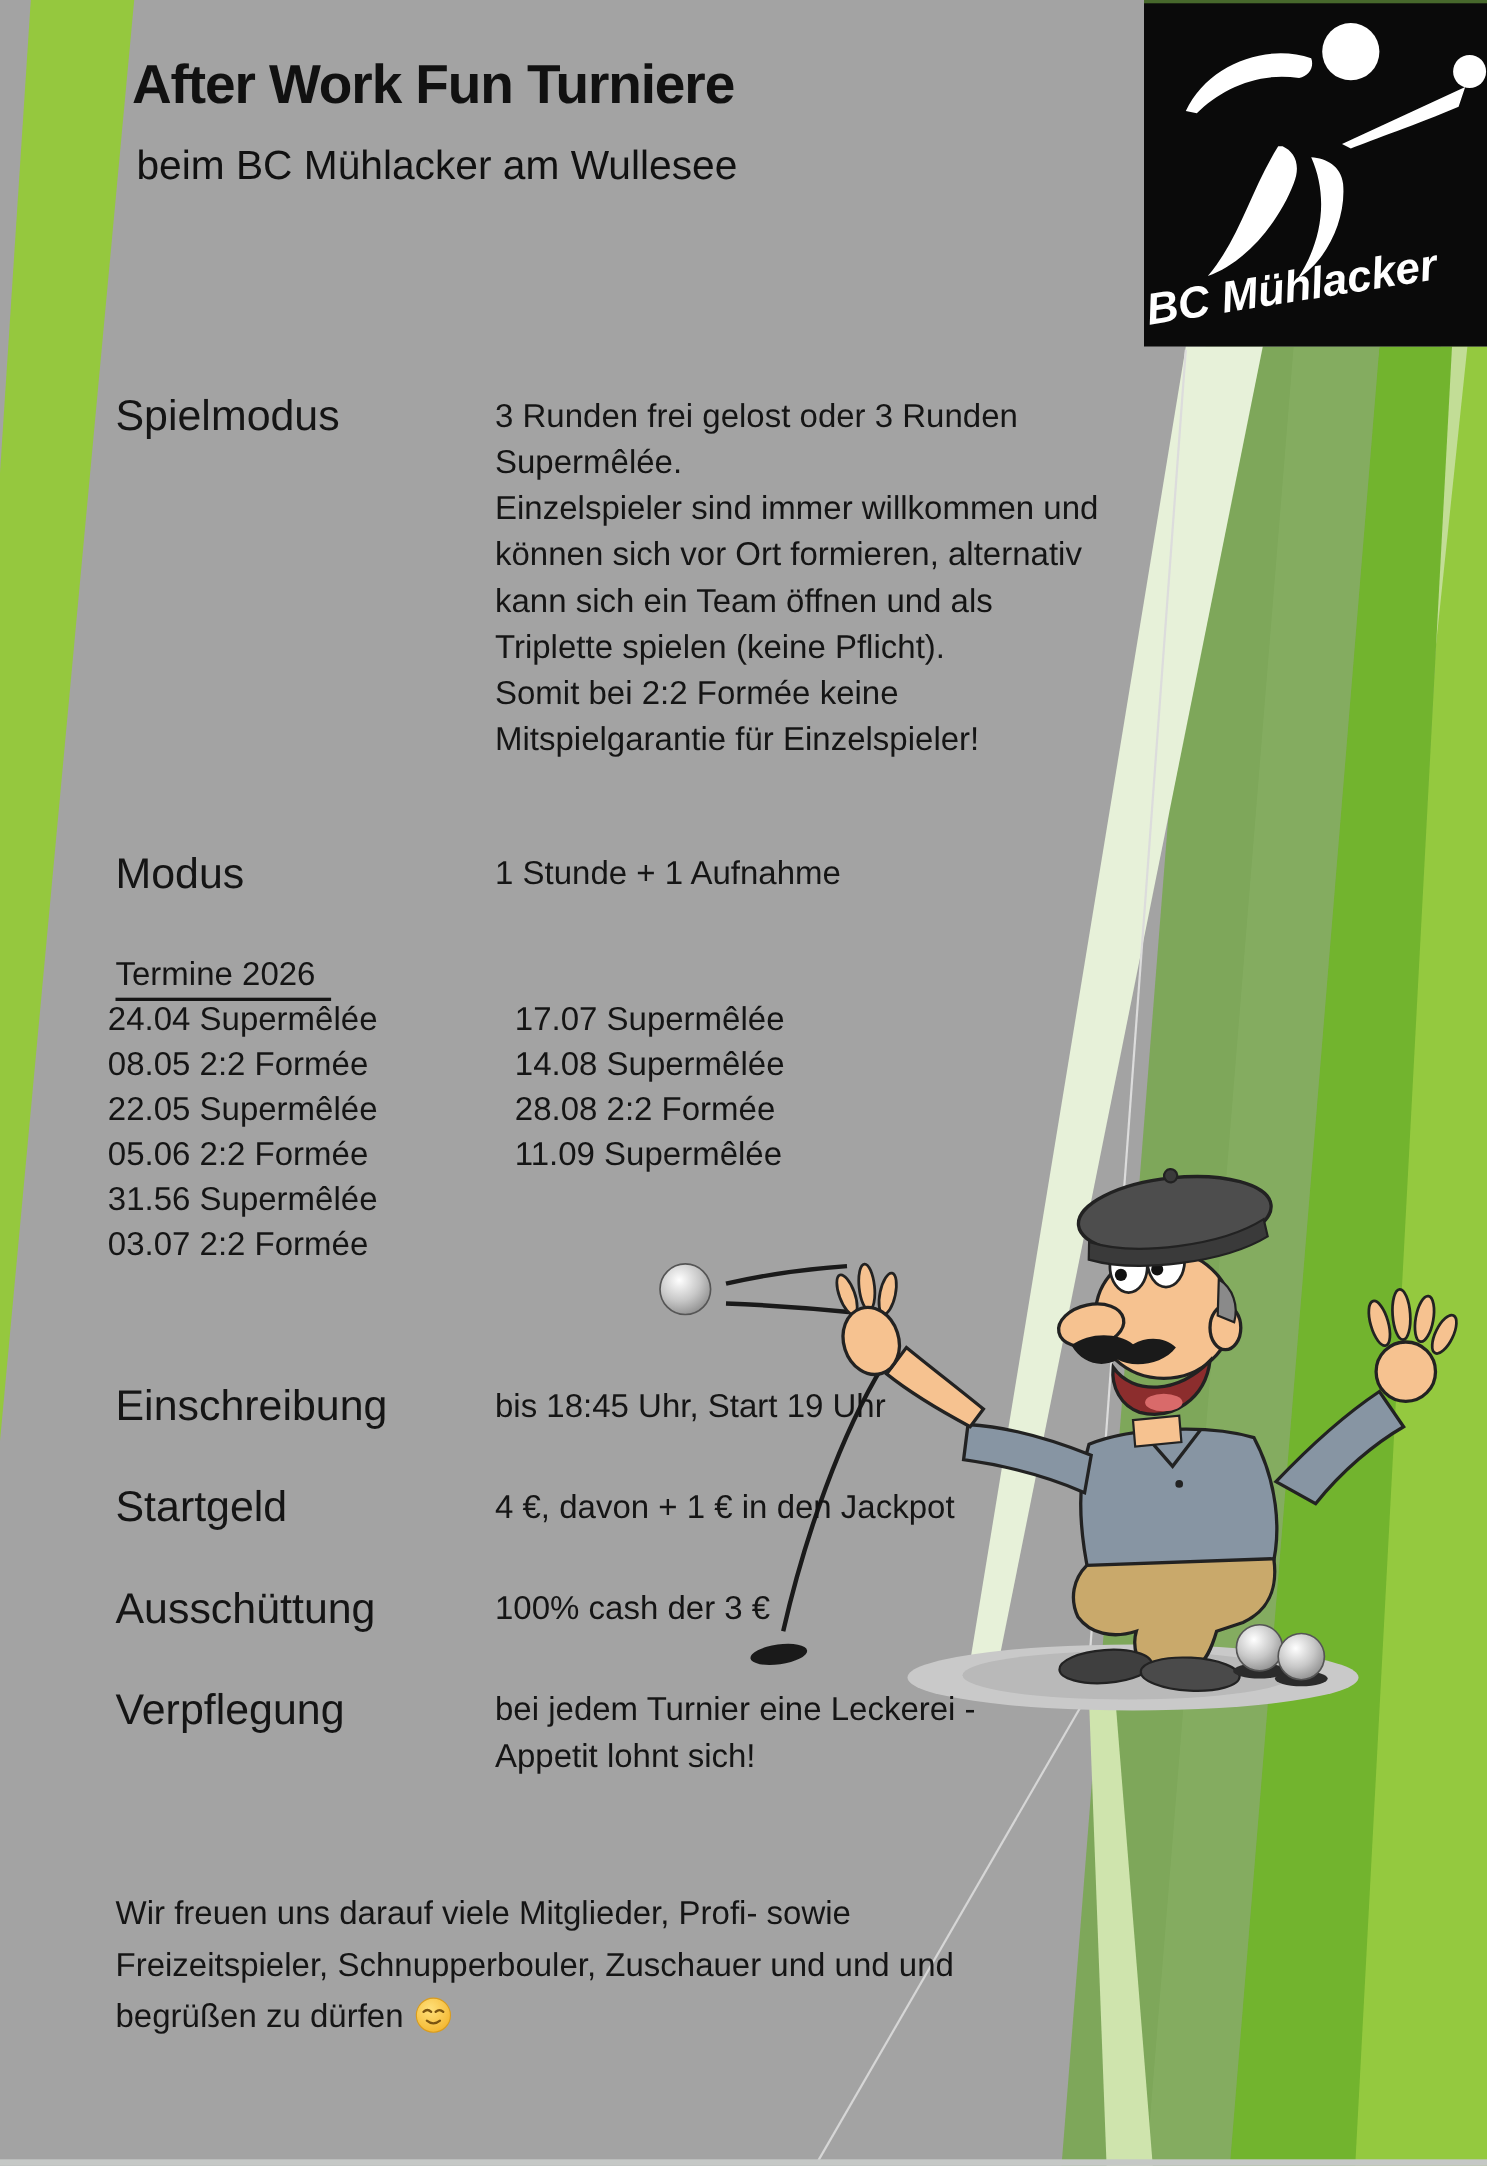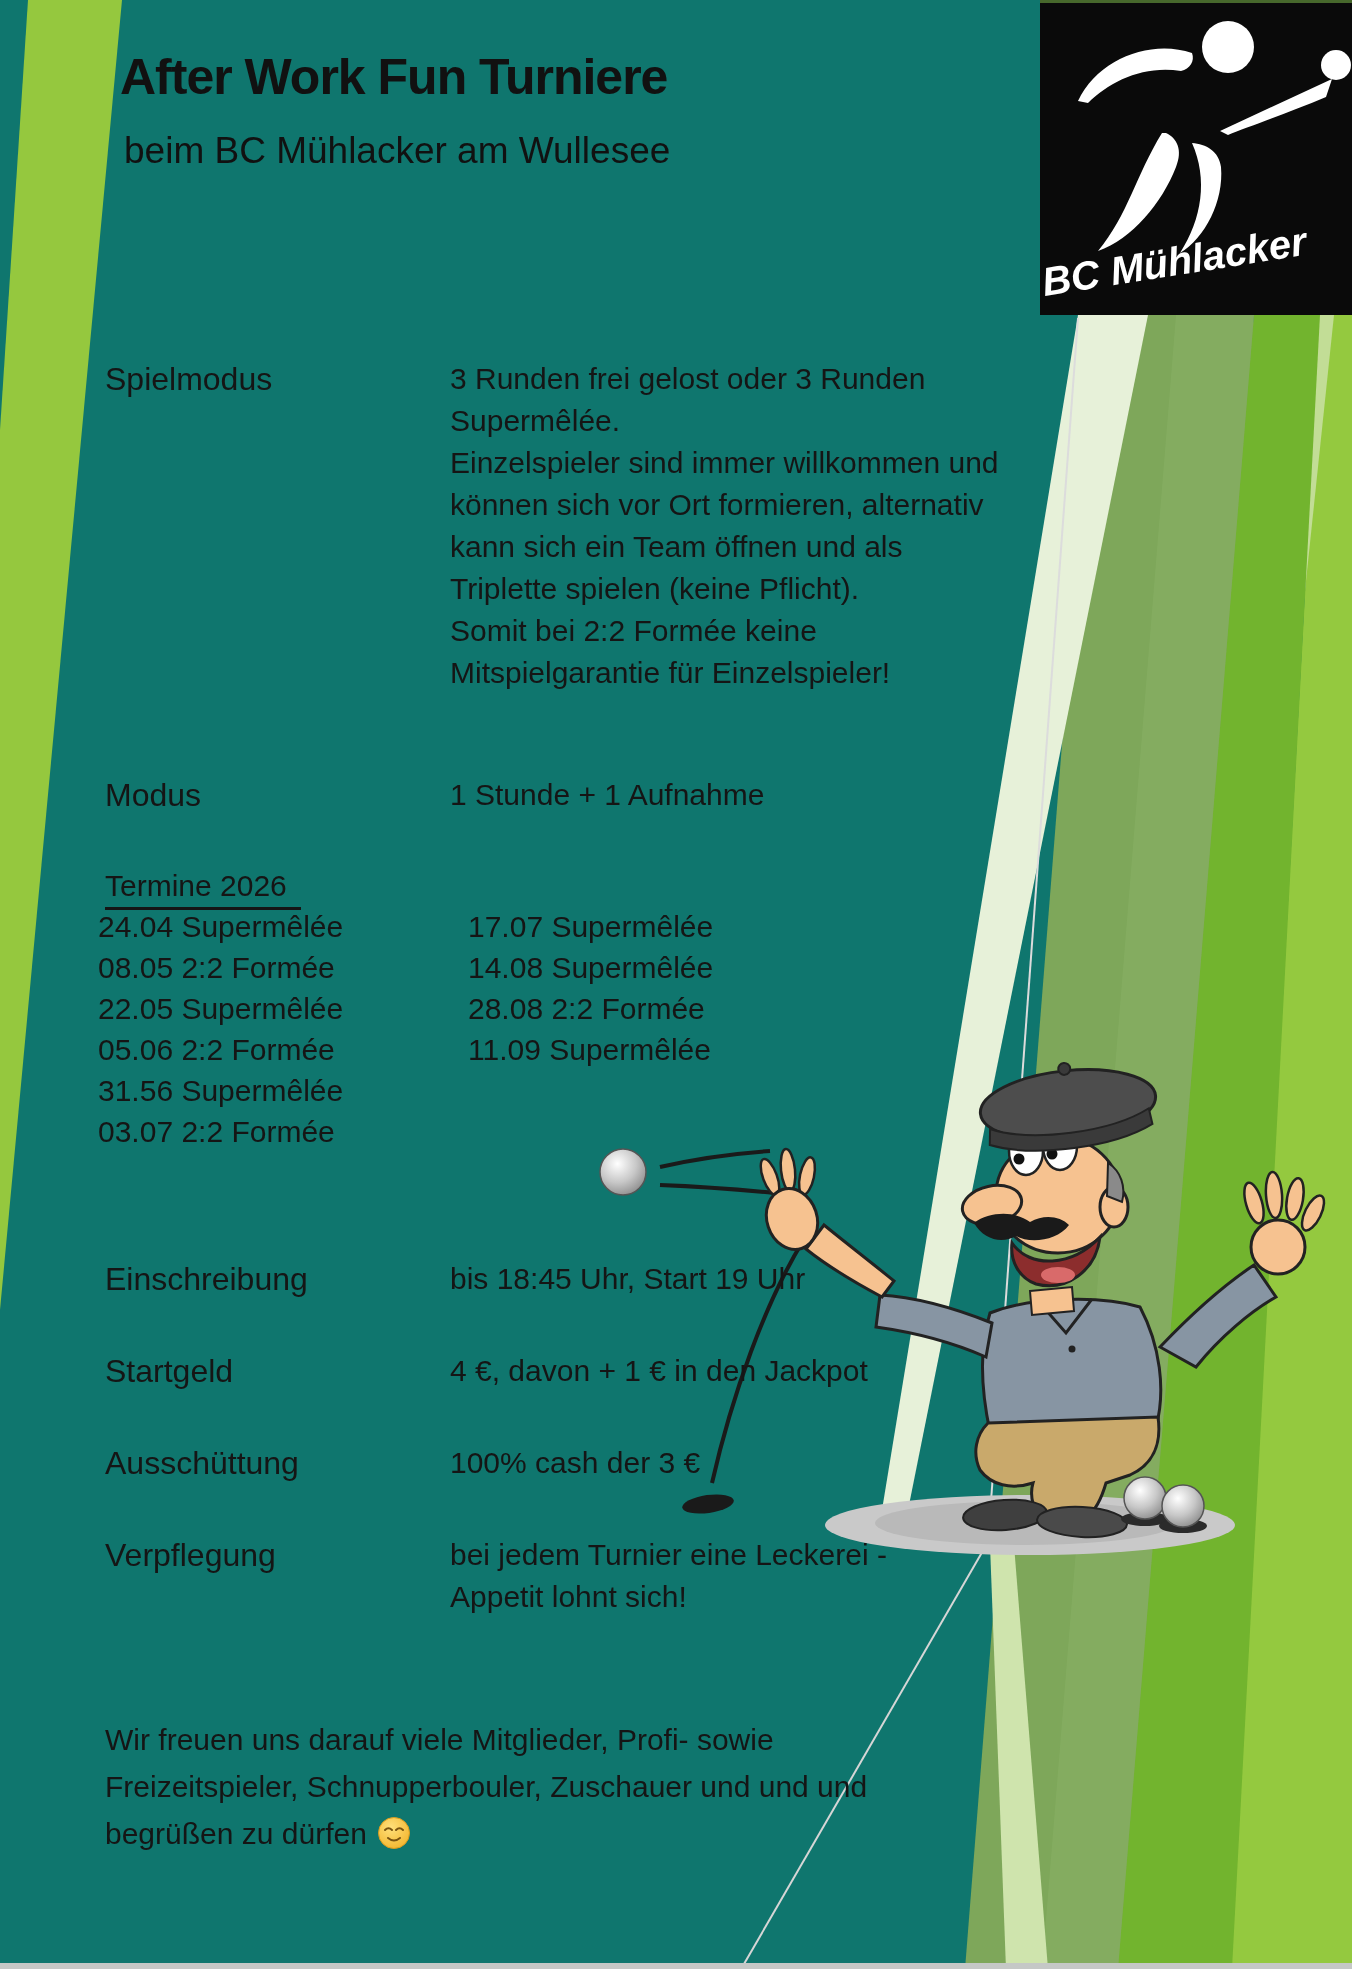--- a/index.html
+++ b/index.html
@@ -1,18 +1,18 @@
 <!DOCTYPE html>
 <html><head>
 <meta charset="utf-8">
 <style>
   html,body{margin:0;padding:0;background:#888;}
   .page{
     position:relative;width:1352px;height:1969px;margin:0 auto;
-    background:#0f766e;overflow:hidden;
+    background:#a3a3a3;overflow:hidden;
     font-family:"Liberation Sans","DejaVu Sans",sans-serif;
     color:#151515;
   }
   svg.decor{position:absolute;inset:0;z-index:0;}
   
   .title{
     position:absolute;left:120px;top:48px;z-index:3;
     font-size:50px;font-weight:bold;letter-spacing:-1px;color:#111;
   }
   .subtitle{
@@ -25,21 +25,21 @@
     background:#0a0a0a;border-top:3px solid #47682c;box-sizing:border-box;
   }
   .logo-box svg{position:absolute;inset:0;}
   .logo-text{
     position:absolute;left:6px;bottom:10px;width:310px;z-index:2;
     font-size:40px;font-weight:bold;font-style:italic;color:#ffffff;
     transform:rotate(-9deg);transform-origin:0 100%;white-space:nowrap;
   }
   
   .row{position:absolute;left:0;width:100%;z-index:3;}
-  .lbl{position:absolute;left:105px;top:0;font-size:32px;line-height:42px;white-space:nowrap;text-align:right;}
+  .lbl{position:absolute;left:105px;top:0;font-size:39px;line-height:42px;white-space:nowrap;text-align:right;}
   .val{position:absolute;left:450px;top:0;width:680px;}
   .line{font-size:30px;line-height:42px;white-space:nowrap;}
   
   .termine-heading{
     position:absolute;left:105px;top:866px;z-index:3;
     font-size:30px;line-height:40px;
     border-bottom:3px solid #151515;padding-bottom:1px;padding-right:14px;
   }
   .t-col{position:absolute;top:906px;z-index:3;}
   .t-col1{left:98px;}

